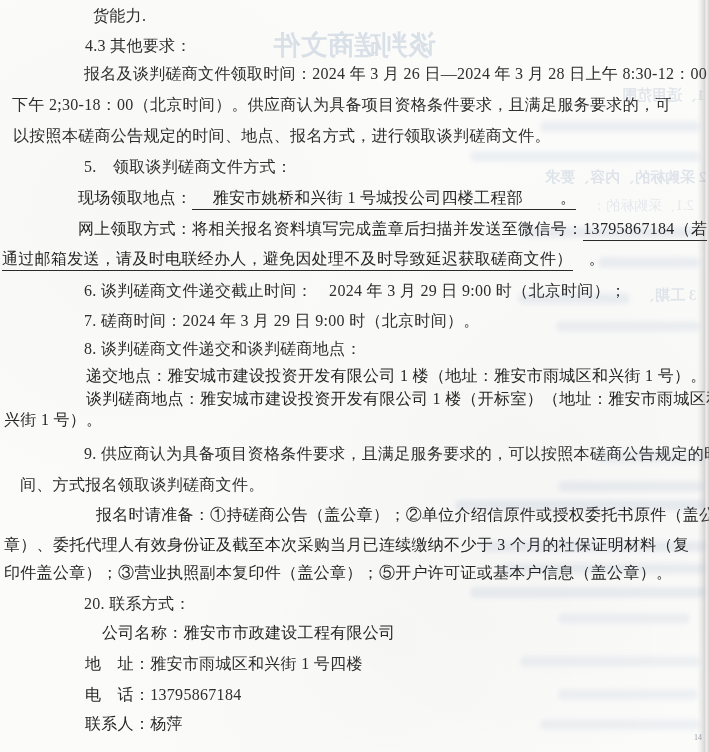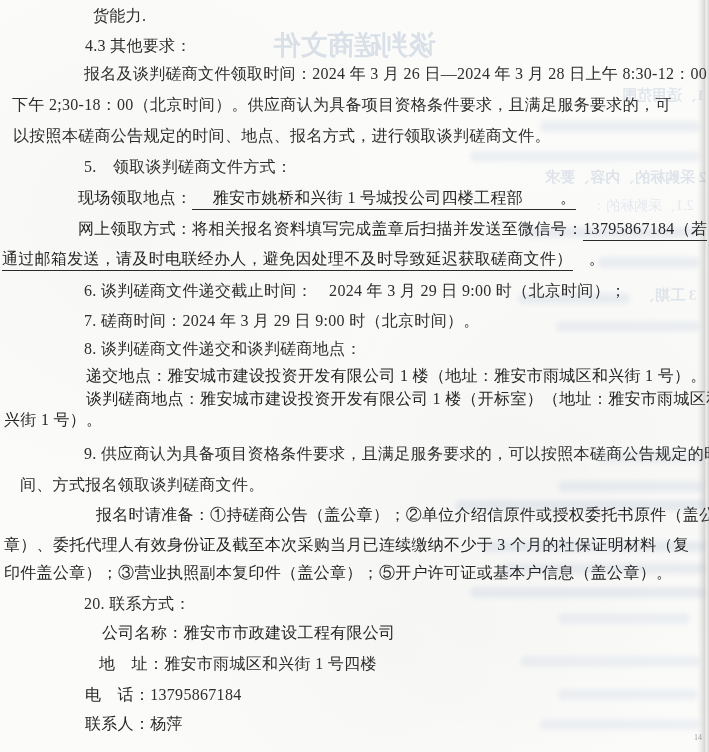--- a/index.html
+++ b/index.html
@@ -105,19 +105,19 @@
       <div class="line" style="left: 86px; top: 366px;"><span class="seg b">递交地点：雅安城市建设投资开发有限公司 1 楼（地址：雅安市雨城区和兴街 1 号）。</span></div>
       <div class="line" style="left: 86px; top: 389px;"><span class="seg b">谈判磋商地点：雅安城市建设投资开发有限公司 1 楼（开标室）（地址：雅安市雨城区和</span></div>
       <div class="line" style="left: 4px; top: 410px;"><span class="seg b">兴街 1 号）。</span></div>
       <div class="line" style="left: 84px; top: 444px;"><span class="seg">9. 供应商认为具备项目资格条件要求，且满足服务要求的，可以按照本磋商公告规定的时</span></div>
       <div class="line" style="left: 20px; top: 475px;"><span class="seg">间、方式报名领取谈判磋商文件。</span></div>
       <div class="line" style="left: 96px; top: 505px;"><span class="seg b">报名时请准备：①持磋商公告（盖公章）；②单位介绍信原件或授权委托书原件（盖公</span></div>
       <div class="line" style="left: 4px; top: 535px;"><span class="seg b">章）、委托代理人有效身份证及截至本次采购当月已连续缴纳不少于 3 个月的社保证明材料（复</span></div>
       <div class="line" style="left: 4px; top: 563px;"><span class="seg b">印件盖公章）；③营业执照副本复印件（盖公章）；⑤开户许可证或基本户信息（盖公章）。</span></div>
       <div class="line" style="left: 84px; top: 594px;"><span class="seg">20. 联系方式：</span></div>
       <div class="line" style="left: 102px; top: 623px;"><span class="seg b">公司名称：雅安市市政建设工程有限公司</span></div>
-      <div class="line" style="left: 85px; top: 654px; margin-left: 14px;"><span class="seg b">地　址：</span><span class="seg">雅安市雨城区和兴街 1 号四楼</span></div>
+      <div class="line" style="left: 85px; top: 654px;"><span class="seg b">地　址：</span><span class="seg">雅安市雨城区和兴街 1 号四楼</span></div>
       <div class="line" style="left: 85px; top: 685px;"><span class="seg b">电　话：</span><span class="seg">13795867184</span></div>
       <div class="line" style="left: 85px; top: 714px;"><span class="seg b">联系人：</span><span class="seg">杨萍</span></div>
     </div>
   <div id="edge-shadow"></div>
   <div id="corner-mark">14</div>
 </div>
 
 </body></html>

